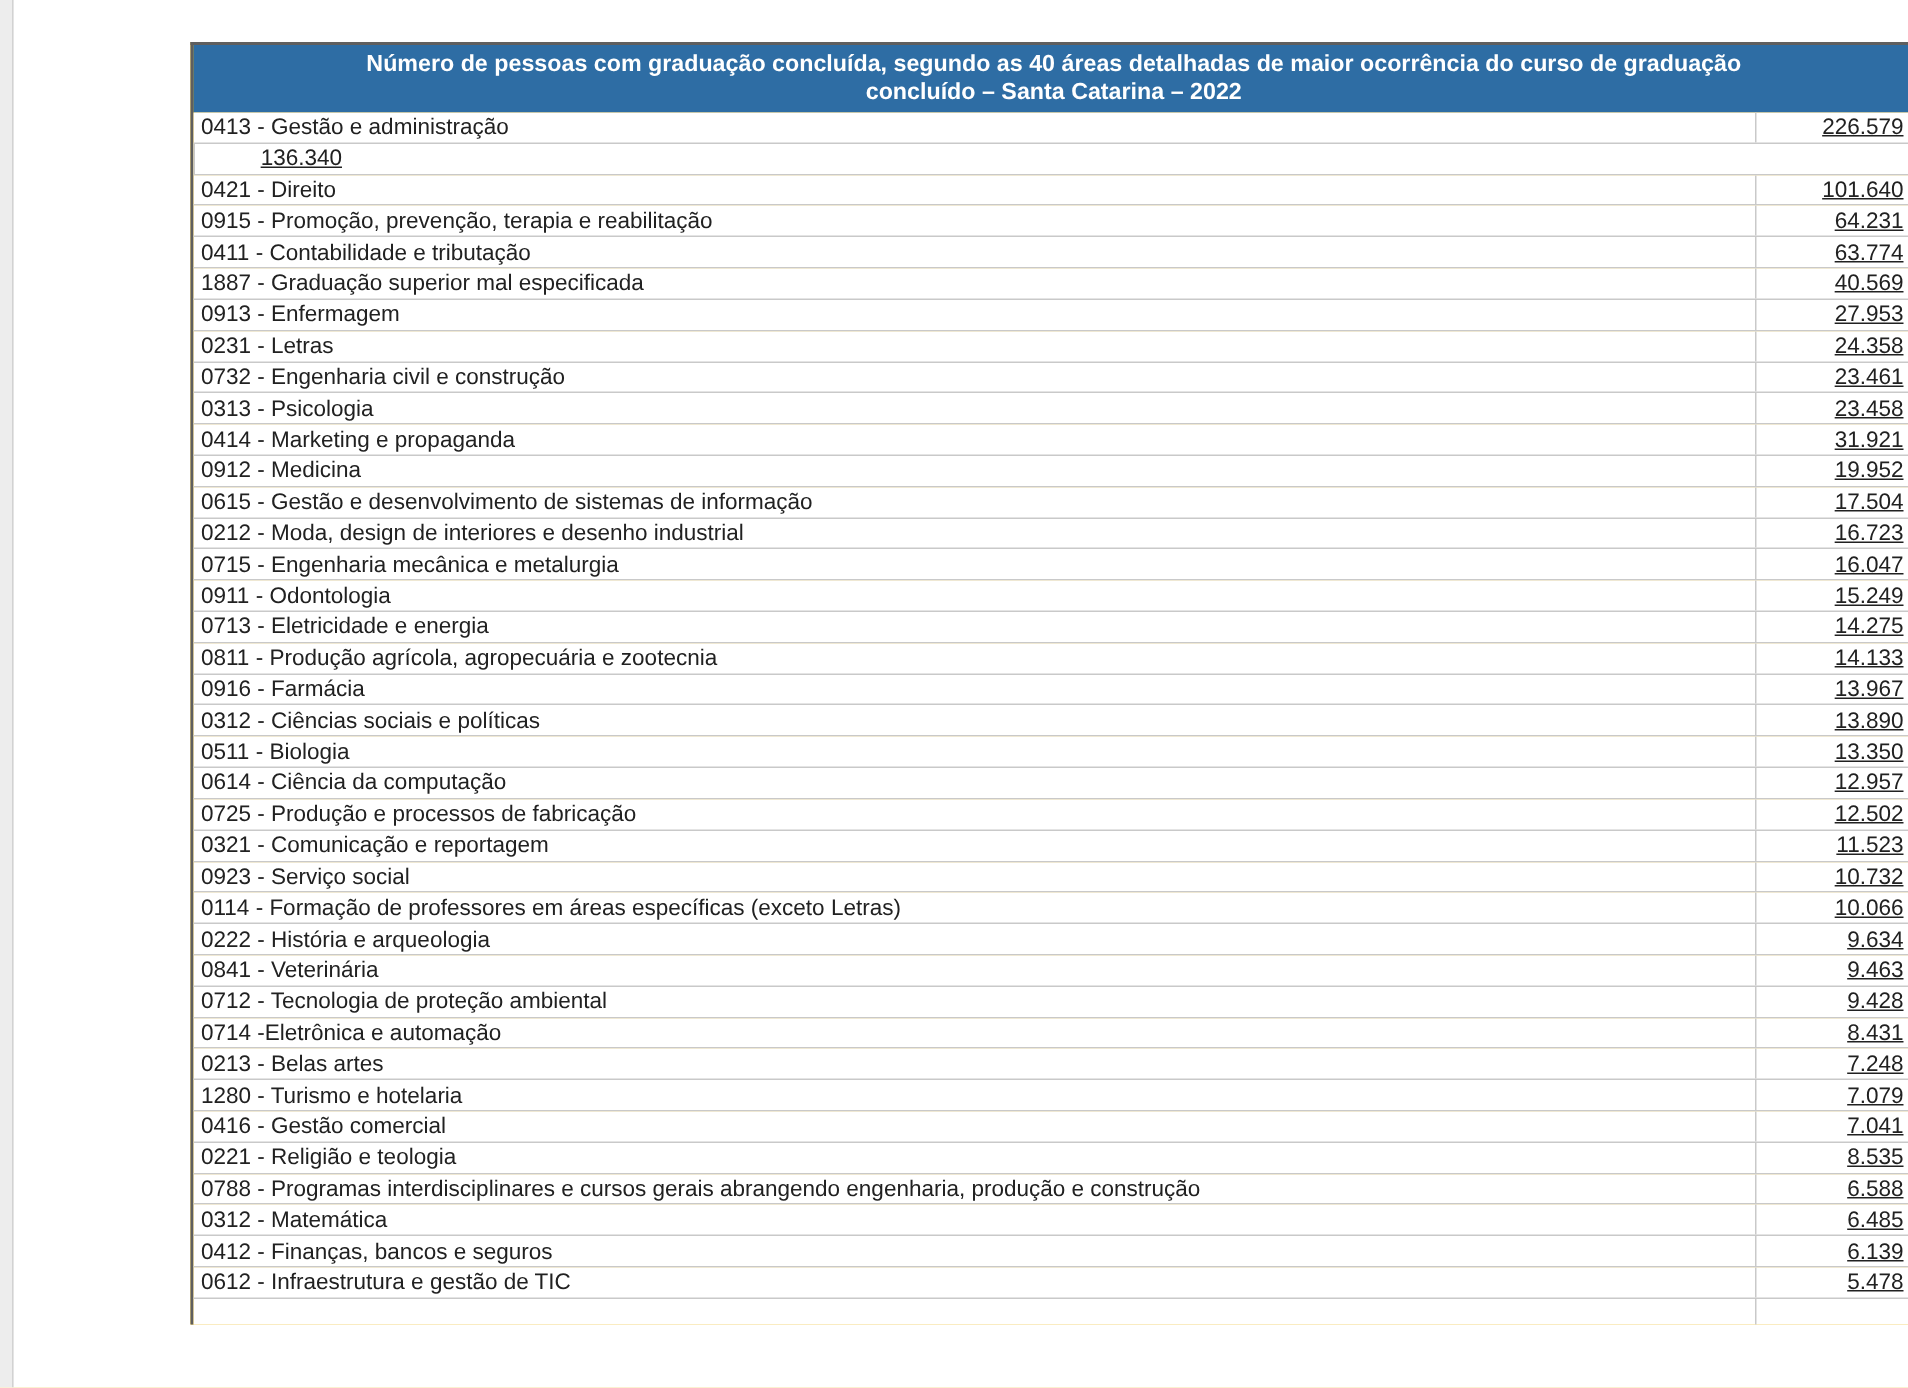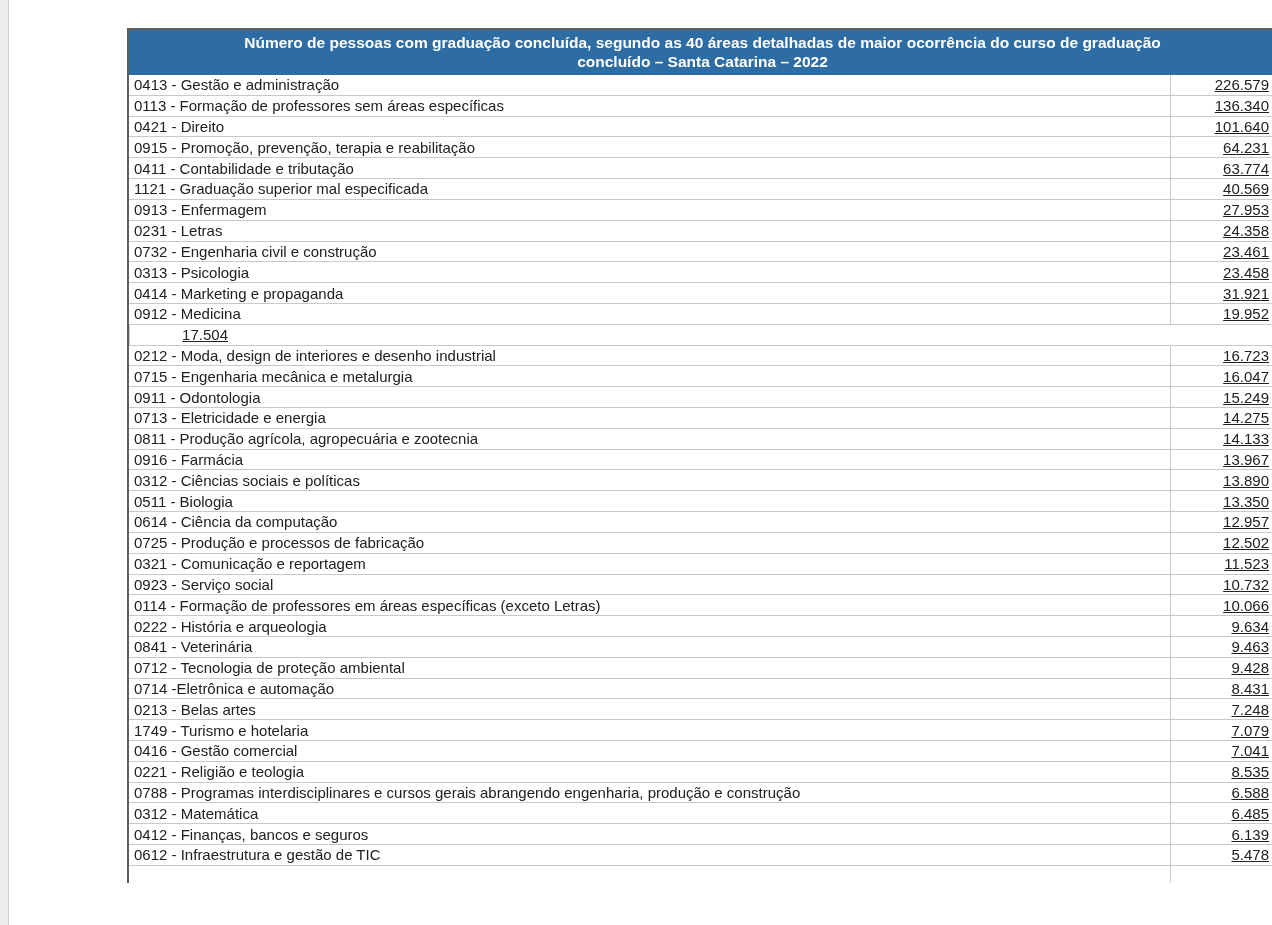--- a/index.html
+++ b/index.html
@@ -99,41 +99,40 @@
       <div>Número de pessoas com graduação concluída, segundo as 40 áreas detalhadas de maior ocorrência do curso de graduação</div>
       <div>concluído – Santa Catarina – 2022</div>
     </div>
     <div id="table-body">
   <div class="t-row">
     <div class="cell-area">0413 - Gestão e administração</div>
     <div class="cell-value">226.579</div>
   </div>
 
   <div class="t-row">
-    <div class="cell-area">0113 - Formação de professores sem áreas específicas</div>
     <div class="cell-value">136.340</div>
   </div>
 
   <div class="t-row">
     <div class="cell-area">0421 - Direito</div>
     <div class="cell-value">101.640</div>
   </div>
 
   <div class="t-row">
     <div class="cell-area">0915 - Promoção, prevenção, terapia e reabilitação</div>
     <div class="cell-value">64.231</div>
   </div>
 
   <div class="t-row">
     <div class="cell-area">0411 - Contabilidade e tributação</div>
     <div class="cell-value">63.774</div>
   </div>
 
   <div class="t-row">
-    <div class="cell-area">1121 - Graduação superior mal especificada</div>
+    <div class="cell-area">1887 - Graduação superior mal especificada</div>
     <div class="cell-value">40.569</div>
   </div>
 
   <div class="t-row">
     <div class="cell-area">0913 - Enfermagem</div>
     <div class="cell-value">27.953</div>
   </div>
 
   <div class="t-row">
     <div class="cell-area">0231 - Letras</div>
@@ -154,20 +153,21 @@
     <div class="cell-area">0414 - Marketing e propaganda</div>
     <div class="cell-value">31.921</div>
   </div>
 
   <div class="t-row">
     <div class="cell-area">0912 - Medicina</div>
     <div class="cell-value">19.952</div>
   </div>
 
   <div class="t-row">
+    <div class="cell-area">0615 - Gestão e desenvolvimento de sistemas de informação</div>
     <div class="cell-value">17.504</div>
   </div>
 
 
   <div class="t-row">
     <div class="cell-area">0212 - Moda, design de interiores e desenho industrial</div>
     <div class="cell-value">16.723</div>
   </div>
 
   <div class="t-row">
@@ -250,21 +250,21 @@
     <div class="cell-area">0714 -Eletrônica e automação</div>
     <div class="cell-value">8.431</div>
   </div>
 
   <div class="t-row">
     <div class="cell-area">0213 - Belas artes</div>
     <div class="cell-value">7.248</div>
   </div>
 
   <div class="t-row">
-    <div class="cell-area">1749 - Turismo e hotelaria</div>
+    <div class="cell-area">1280 - Turismo e hotelaria</div>
     <div class="cell-value">7.079</div>
   </div>
 
   <div class="t-row">
     <div class="cell-area">0416 - Gestão comercial</div>
     <div class="cell-value">7.041</div>
   </div>
 
   <div class="t-row">
     <div class="cell-area">0221 - Religião e teologia</div>

